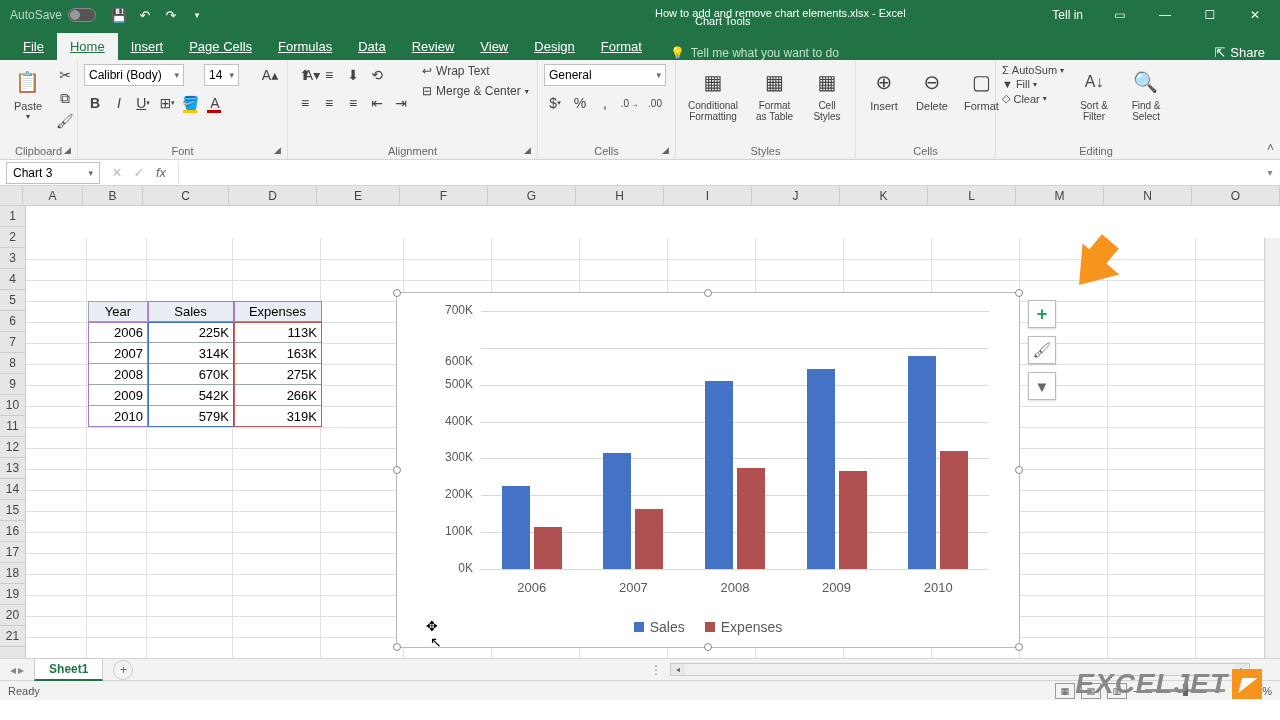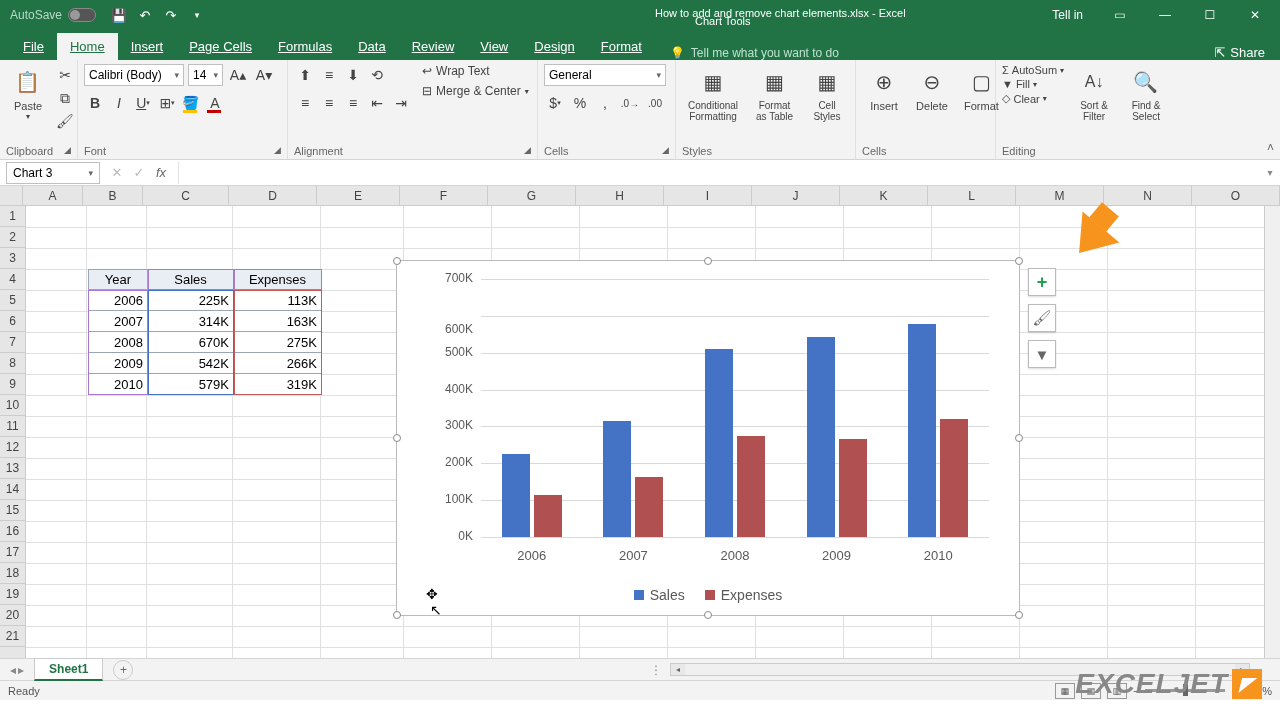--- a/index.html
+++ b/index.html
@@ -22,21 +22,21 @@
 .ribbon-tab { padding: 6px 13px; cursor: pointer; text-decoration: underline; }
 .ribbon-tab.active { background: #f3f3f3; color: #217346; }
 .ribbon-tab.context { color: #fff; }
 .tell-me { flex: 1; display: flex; align-items: center; padding-left: 15px; color: #bfe0ce; font-size: 12px; }
 .share { padding: 0 15px; display: flex; align-items: center; gap: 5px; font-size: 13px; }
 
 
 .ribbon { height: 100px; background: #f3f3f3; border-bottom: 1px solid #d4d4d4; display: flex; position: relative; }
 .r-group { border-right: 1px solid #e0e0e0; display: flex; flex-direction: column; padding: 4px 6px 2px; }
 .r-group-body { flex: 1; display: flex; align-items: flex-start; gap: 4px; }
-.r-group-label { text-align: left; font-size: 11px; color: #666; padding-top: 2px; position: relative; }
+.r-group-label { text-align: center; font-size: 11px; color: #666; padding-top: 2px; position: relative; }
 .r-group-label .launcher { position: absolute; right: 0; bottom: 2px; font-size: 9px; color: #666; }
 
 .big-btn { display: flex; flex-direction: column; align-items: center; justify-content: center; padding: 2px 6px; font-size: 11px; color: #444; }
 .big-icon { width: 32px; height: 32px; margin-bottom: 2px; display: flex; align-items: center; justify-content: center; font-size: 20px; }
 .mini-btn { width: 22px; height: 22px; display: flex; align-items: center; justify-content: center; font-size: 14px; color: #444; }
 .mini-stack { display: flex; flex-direction: column; gap: 1px; }
 
 .font-name { width: 100px; height: 22px; border: 1px solid #c0c0c0; background: #fff; font-size: 12px; padding: 0 4px; display: flex; align-items: center; justify-content: space-between; }
 .font-size { width: 35px; height: 22px; border: 1px solid #c0c0c0; background: #fff; font-size: 12px; padding: 0 4px; display: flex; align-items: center; justify-content: space-between; }
 
@@ -52,21 +52,21 @@
 .fb-expand { width: 20px; text-align: center; color: #888; font-size: 10px; }
 
 
 .grid-area { position: relative; height: 472px; overflow: hidden; background: #fff; }
 .col-headers { display: flex; height: 20px; background: #e6e6e6; border-bottom: 1px solid #ccc; }
 .corner { width: 26px; border-right: 1px solid #ccc; background: #e6e6e6; }
 .col-h { border-right: 1px solid #ccc; display: flex; align-items: center; justify-content: center; font-size: 12px; color: #444; }
 .rows-wrap { display: flex; height: 452px; }
 .row-headers { width: 26px; background: #e6e6e6; border-right: 1px solid #ccc; }
 .row-h { height: 21px; border-bottom: 1px solid #ccc; display: flex; align-items: center; justify-content: center; font-size: 12px; color: #444; }
-.cells { position: relative; flex: 1; }
+.cells { position: relative; flex: 1; margin-top: 32px; }
 .gridlines { position: absolute; inset: 0; }
 .gl-v { position: absolute; top: 0; bottom: 0; width: 1px; background: #e0e0e0; }
 .gl-h { position: absolute; left: 0; right: 0; height: 1px; background: #e0e0e0; }
 
 
 .data-table { position: absolute; left: 62px; top: 63px; font-size: 13px; }
 .dt-row { display: flex; height: 21px; }
 .dt-cell { border: 1px solid #9aa7b3; border-left: none; border-top: none; padding: 0 4px; display: flex; align-items: center; background: #fff; }
 .dt-row:first-child .dt-cell { border-top: 1px solid #9aa7b3; background: #e8eef3; justify-content: center; font-weight: 500; }
 .dt-cell:first-child { border-left: 1px solid #9aa7b3; }
@@ -193,21 +193,21 @@
         <div class="mini-btn">✂</div>
         <div class="mini-btn">⧉</div>
         <div class="mini-btn">🖌</div>
       </div>
     </div>
     <div class="r-group-label"><span>Clipboard</span><span class="launcher">◢</span></div>
   </div>
 
   <div class="r-group" style="width:210px;">
     <div class="r-group-body" style="flex-direction:column; gap:6px; width:100%;">
-      <div style="display:flex; gap:4px;">
+      <div style="display:flex; gap:20px;">
         <div class="font-name">
             <span>Calibri (Body)</span>
             <span style="font-size:9px;color:#666;">▾</span>
           </div>
         <div class="font-size">
             <span>14</span>
             <span style="font-size:9px;color:#666;">▾</span>
           </div>
         <div class="mini-btn">A▴</div>
         <div class="mini-btn">A▾</div>

